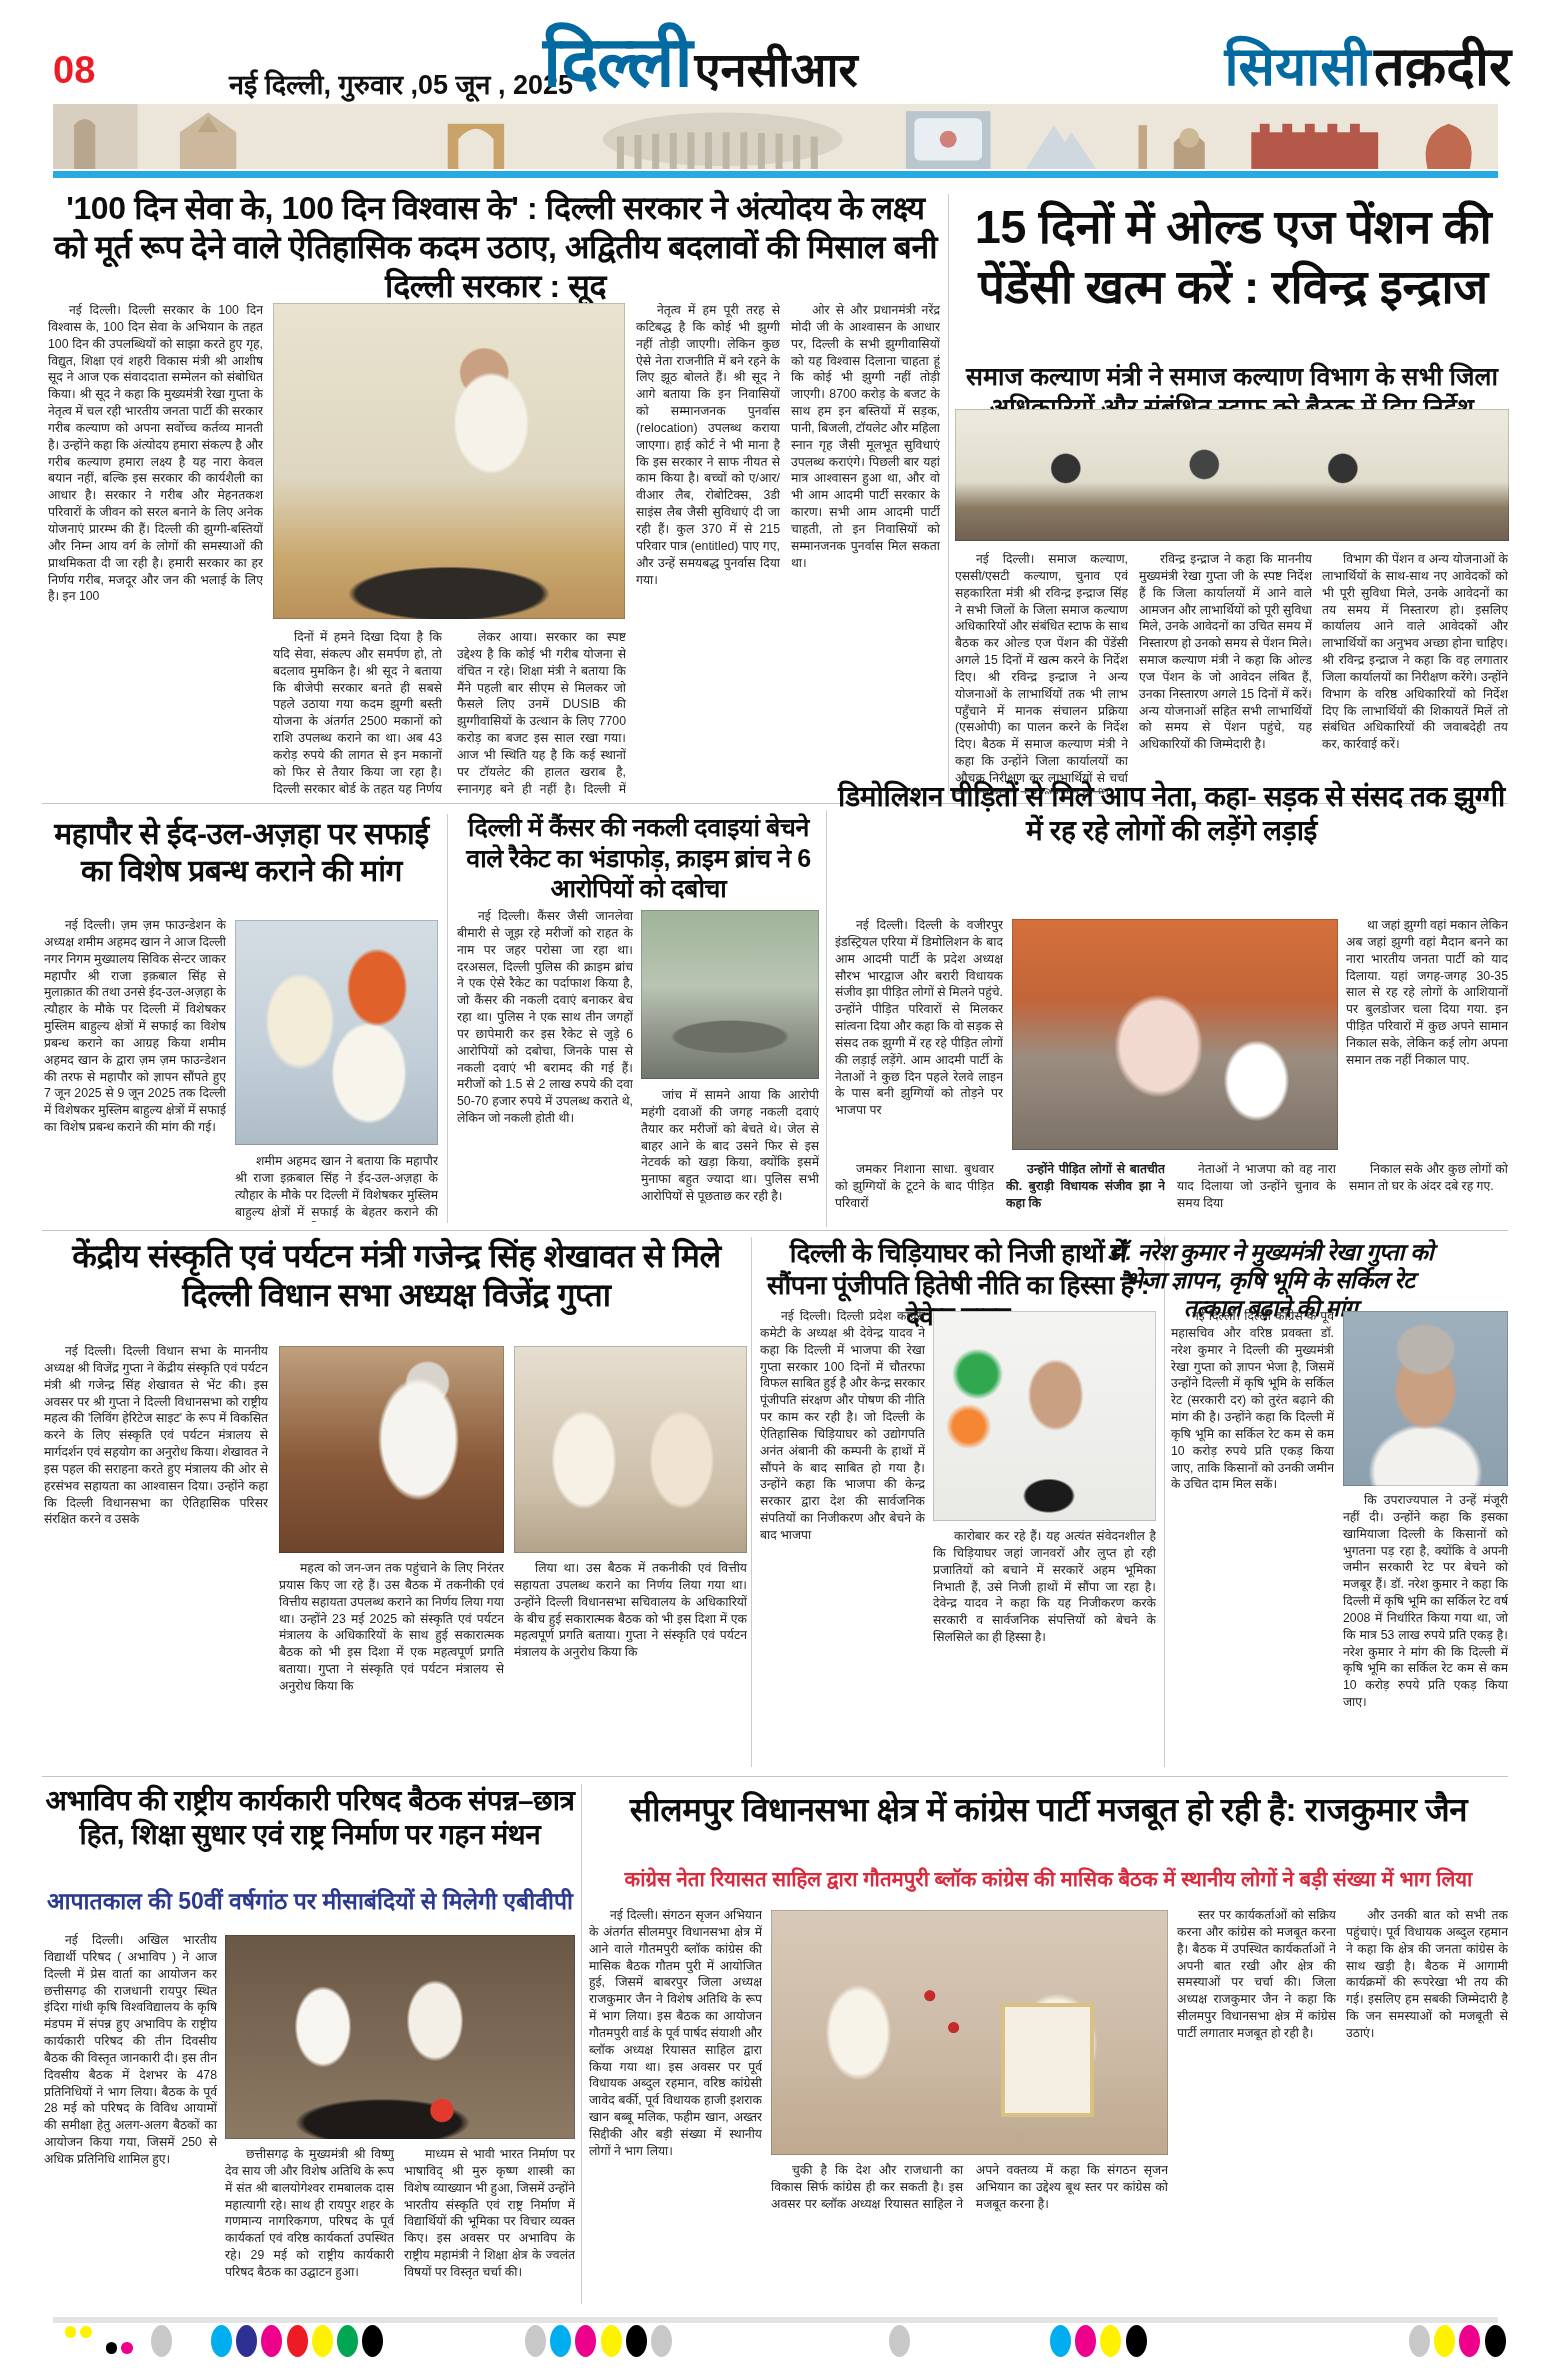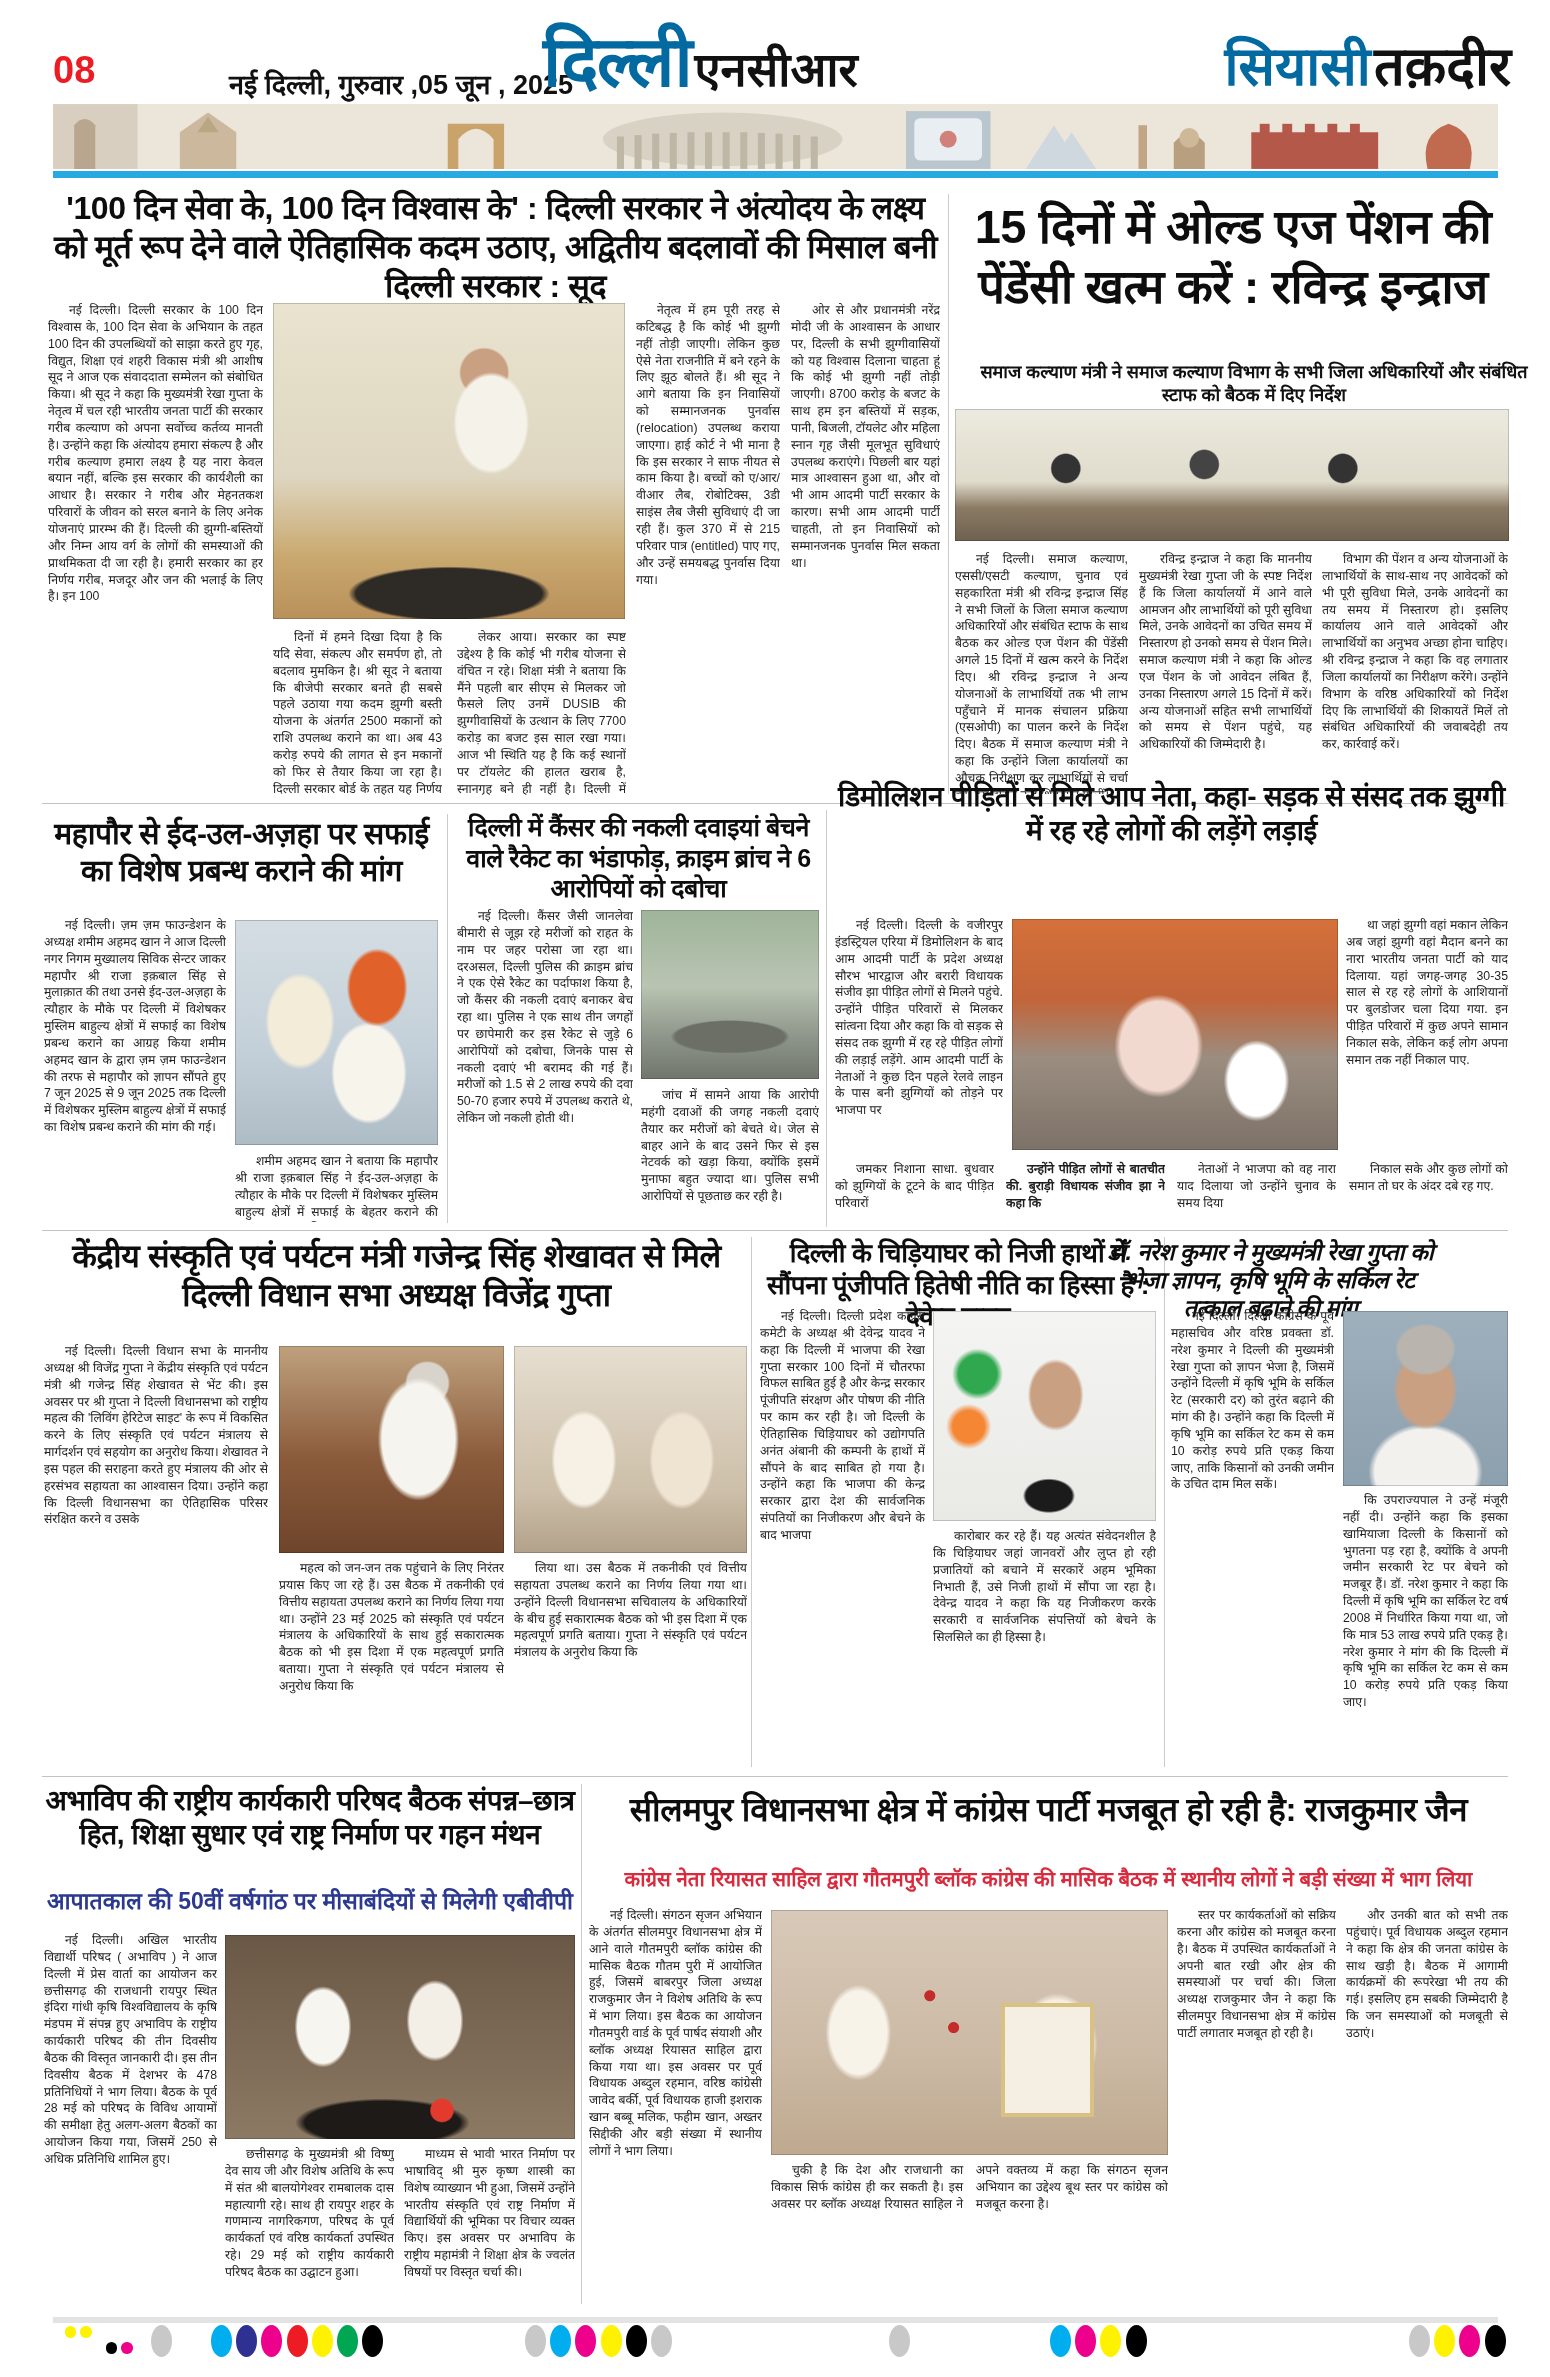--- a/index.html
+++ b/index.html
@@ -151,21 +151,21 @@
 <div class="abs headline" style="left:49px;top:189px;width:893px;font-size:32px;">'100 दिन सेवा के, 100 दिन विश्वास के' : दिल्ली सरकार ने अंत्योदय के लक्ष्य को मूर्त रूप देने वाले ऐतिहासिक कदम उठाए, अद्वितीय बदलावों की मिसाल बनी दिल्ली सरकार : सूद</div>
 <div class="abs bodycol" style="left:48px;top:302px;width:215px;height:493px;">नई दिल्ली। दिल्ली सरकार के 100 दिन विश्वास के, 100 दिन सेवा के अभियान के तहत 100 दिन की उपलब्धियों को साझा करते हुए गृह, विद्युत, शिक्षा एवं शहरी विकास मंत्री श्री आशीष सूद ने आज एक संवाददाता सम्मेलन को संबोधित किया। श्री सूद ने कहा कि मुख्यमंत्री रेखा गुप्ता के नेतृत्व में चल रही भारतीय जनता पार्टी की सरकार गरीब कल्याण को अपना सर्वोच्च कर्तव्य मानती है। उन्होंने कहा कि अंत्योदय हमारा संकल्प है और गरीब कल्याण हमारा लक्ष्य है यह नारा केवल बयान नहीं, बल्कि इस सरकार की कार्यशैली का आधार है। सरकार ने गरीब और मेहनतकश परिवारों के जीवन को सरल बनाने के लिए अनेक योजनाएं प्रारम्भ की हैं। दिल्ली की झुग्गी-बस्तियों और निम्न आय वर्ग के लोगों की समस्याओं की प्राथमिकता दी जा रही है। हमारी सरकार का हर निर्णय गरीब, मजदूर और जन की भलाई के लिए है। इन 100</div>
 <div class="abs photo ph-sood" style="left:273px;top:303px;width:352px;height:316px;"></div>
 <div class="abs bodycol" style="left:273px;top:629px;width:169px;height:166px;">दिनों में हमने दिखा दिया है कि यदि सेवा, संकल्प और समर्पण हो, तो बदलाव मुमकिन है। श्री सूद ने बताया कि बीजेपी सरकार बनते ही सबसे पहले उठाया गया कदम झुग्गी बस्ती योजना के अंतर्गत 2500 मकानों को राशि उपलब्ध कराने का था। अब 43 करोड़ रुपये की लागत से इन मकानों को फिर से तैयार किया जा रहा है। दिल्ली सरकार बोर्ड के तहत यह निर्णय कार्य रूप में लिया है।</div>
 <div class="abs bodycol" style="left:457px;top:629px;width:169px;height:166px;">लेकर आया। सरकार का स्पष्ट उद्देश्य है कि कोई भी गरीब योजना से वंचित न रहे। शिक्षा मंत्री ने बताया कि मैंने पहली बार सीएम से मिलकर जो फैसले लिए उनमें DUSIB की झुग्गीवासियों के उत्थान के लिए 7700 करोड़ का बजट इस साल रखा गया। आज भी स्थिति यह है कि कई स्थानों पर टॉयलेट की हालत खराब है, स्नानगृह बने ही नहीं है। दिल्ली में मुख्यमंत्री रेखा गुप्ता की</div>
 <div class="abs bodycol" style="left:636px;top:302px;width:144px;height:493px;">नेतृत्व में हम पूरी तरह से कटिबद्ध है कि कोई भी झुग्गी नहीं तोड़ी जाएगी। लेकिन कुछ ऐसे नेता राजनीति में बने रहने के लिए झूठ बोलते हैं। श्री सूद ने आगे बताया कि इन निवासियों को सम्मानजनक पुनर्वास (relocation) उपलब्ध कराया जाएगा। हाई कोर्ट ने भी माना है कि इस सरकार ने साफ नीयत से काम किया है। बच्चों को ए/आर/वीआर लैब, रोबोटिक्स, 3डी साइंस लैब जैसी सुविधाएं दी जा रही हैं। कुल 370 में से 215 परिवार पात्र (entitled) पाए गए, और उन्हें समयबद्ध पुनर्वास दिया गया।</div>
 <div class="abs bodycol" style="left:791px;top:302px;width:149px;height:493px;">ओर से और प्रधानमंत्री नरेंद्र मोदी जी के आश्वासन के आधार पर, दिल्ली के सभी झुग्गीवासियों को यह विश्वास दिलाना चाहता हूं कि कोई भी झुग्गी नहीं तोड़ी जाएगी। 8700 करोड़ के बजट के साथ हम इन बस्तियों में सड़क, पानी, बिजली, टॉयलेट और महिला स्नान गृह जैसी मूलभूत सुविधाएं उपलब्ध कराएंगे। पिछली बार यहां मात्र आश्वासन हुआ था, और वो भी आम आदमी पार्टी सरकार के कारण। सभी आम आदमी पार्टी चाहती, तो इन निवासियों को सम्मानजनक पुनर्वास मिल सकता था।</div>
 
 <div class="abs rule-v" style="left:948px;top:194px;height:600px;"></div>
 <div class="abs headline" style="left:958px;top:197px;width:550px;font-size:47px;line-height:1.28;">15 दिनों में ओल्ड एज पेंशन की पेंडेंसी खत्म करें : रविन्द्र इन्द्राज</div>
-<div class="abs subhead-black" style="left:977px;top:361px;width:554px;font-size:18px;">समाज कल्याण मंत्री ने समाज कल्याण विभाग के सभी जिला अधिकारियों और संबंधित स्टाफ को बैठक में दिए निर्देश</div>
+<div class="abs subhead-black" style="left:955px;top:361px;width:554px;font-size:25px;">समाज कल्याण मंत्री ने समाज कल्याण विभाग के सभी जिला अधिकारियों और संबंधित स्टाफ को बैठक में दिए निर्देश</div>
 <div class="abs photo ph-pension" style="left:955px;top:409px;width:554px;height:132px;"></div>
 <div class="abs bodycol" style="left:955px;top:551px;width:173px;height:243px;">नई दिल्ली।  समाज कल्याण, एससी/एसटी कल्याण, चुनाव एवं सहकारिता मंत्री श्री रविन्द्र इन्द्राज सिंह ने सभी जिलों के जिला समाज कल्याण अधिकारियों और संबंधित स्टाफ के साथ बैठक कर ओल्ड एज पेंशन की पेंडेंसी अगले 15 दिनों में खत्म करने के निर्देश दिए। श्री रविन्द्र इन्द्राज ने अन्य योजनाओं के लाभार्थियों तक भी लाभ पहुँचाने में मानक संचालन प्रक्रिया (एसओपी) का पालन करने के निर्देश दिए। बैठक में समाज कल्याण मंत्री ने कहा कि उन्होंने जिला कार्यालयों का औचक निरीक्षण कर लाभार्थियों से चर्चा की, इस दौरान उन्हें शिकायतें मिलीं।</div>
 <div class="abs bodycol" style="left:1139px;top:551px;width:173px;height:243px;">रविन्द्र इन्द्राज ने कहा कि माननीय मुख्यमंत्री रेखा गुप्ता जी के स्पष्ट निर्देश हैं कि जिला कार्यालयों में आने वाले आमजन और लाभार्थियों को पूरी सुविधा मिले, उनके आवेदनों का उचित समय में निस्तारण हो उनको समय से पेंशन मिले। समाज कल्याण मंत्री ने कहा कि ओल्ड एज पेंशन के जो आवेदन लंबित हैं, उनका निस्तारण अगले 15 दिनों में करें। अन्य योजनाओं सहित सभी लाभार्थियों को समय से पेंशन पहुंचे, यह अधिकारियों की जिम्मेदारी है।</div>
 <div class="abs bodycol" style="left:1322px;top:551px;width:186px;height:243px;">विभाग की पेंशन व अन्य योजनाओं के लाभार्थियों के साथ-साथ नए आवेदकों को भी पूरी सुविधा मिले, उनके आवेदनों का तय समय में निस्तारण हो। इसलिए कार्यालय आने वाले आवेदकों और लाभार्थियों का अनुभव अच्छा होना चाहिए। श्री रविन्द्र इन्द्राज ने कहा कि वह लगातार जिला कार्यालयों का निरीक्षण करेंगे। उन्होंने विभाग के वरिष्ठ अधिकारियों को निर्देश दिए कि लाभार्थियों की शिकायतें मिलें तो संबंधित अधिकारियों की जवाबदेही तय कर, कार्रवाई करें।</div>
 
 <div class="abs rule-h" style="left:42px;top:803px;width:1466px;"></div>
 
 <div class="abs headline" style="left:44px;top:816px;width:395px;font-size:30px;">महापौर से ईद-उल-अज़हा पर सफाई का विशेष प्रबन्ध कराने की मांग</div>
 <div class="abs bodycol" style="left:44px;top:917px;width:182px;height:304px;">नई दिल्ली।  ज़म ज़म फाउन्डेशन के अध्यक्ष शमीम अहमद खान ने आज दिल्ली नगर निगम मुख्यालय सिविक सेन्टर जाकर महापौर श्री राजा इक़बाल सिंह से मुलाक़ात की तथा उनसे ईद-उल-अज़हा के त्यौहार के मौके पर दिल्ली में विशेषकर मुस्लिम बाहुल्य क्षेत्रों में सफाई का विशेष प्रबन्ध कराने का आग्रह किया शमीम अहमद खान के द्वारा ज़म ज़म फाउन्डेशन की तरफ से महापौर को ज्ञापन सौंपते हुए 7 जून 2025 से 9 जून 2025 तक दिल्ली में विशेषकर मुस्लिम बाहुल्य क्षेत्रों में सफाई का विशेष प्रबन्ध कराने की मांग की गई।</div>
 <div class="abs photo ph-mayor" style="left:235px;top:920px;width:203px;height:225px;"></div>

